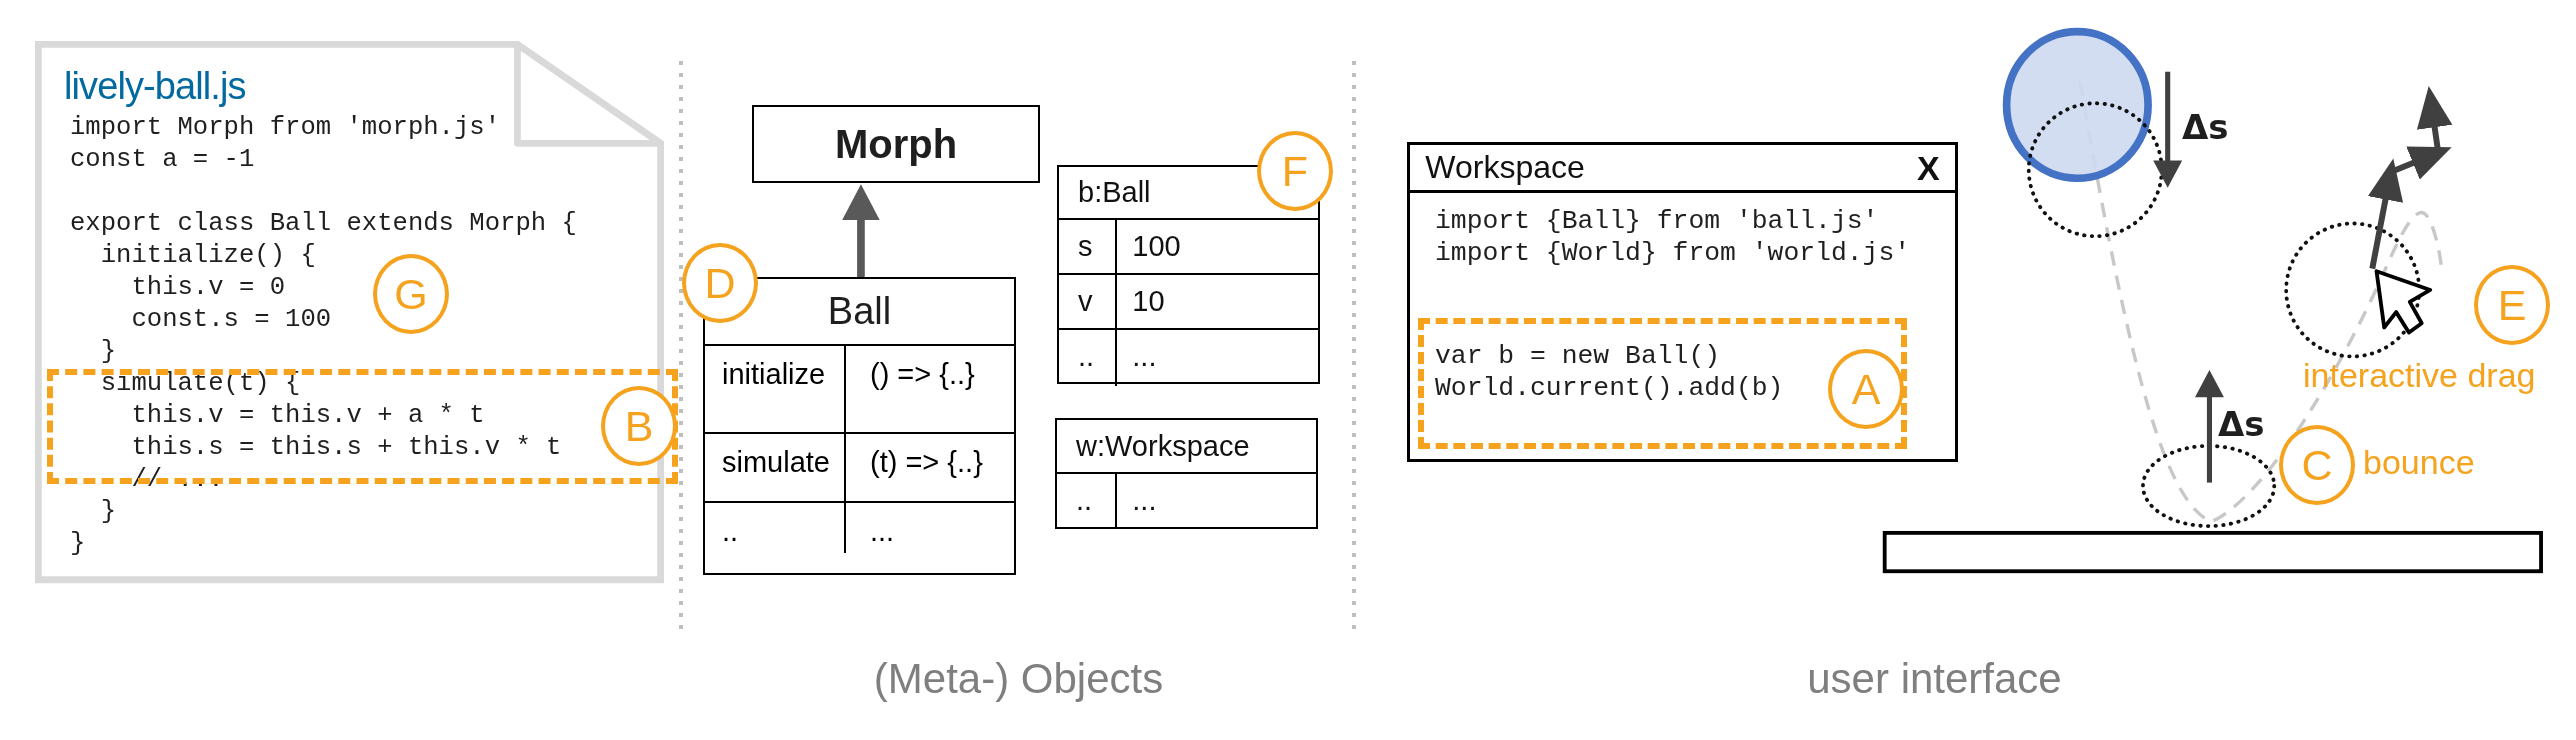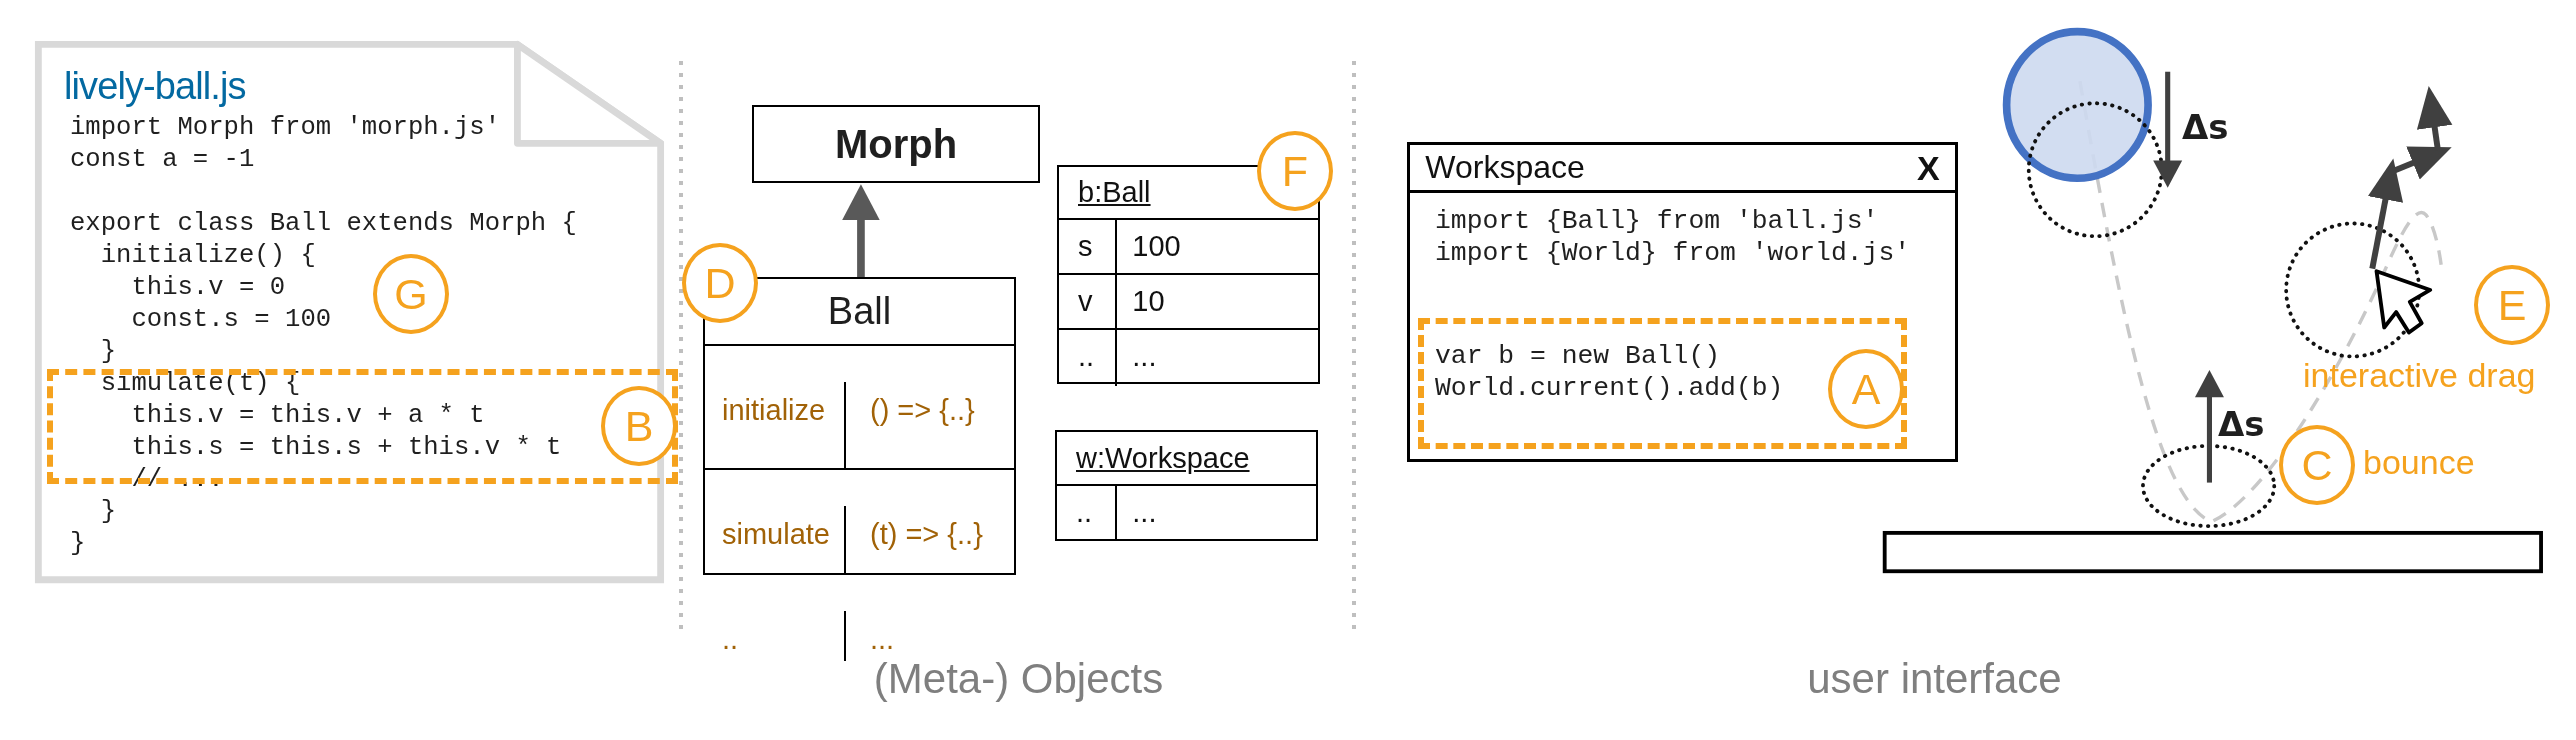--- a/index.html
+++ b/index.html
@@ -21,38 +21,38 @@
   
   .vdivider{width:4.3px;top:61px;height:576px;
     background:repeating-linear-gradient(to bottom,#bfbfbf 0 4.3px,transparent 4.3px 12px);}
   
   .blackbox{border:2.6px solid #000;background:#fff;box-sizing:border-box;}
   #morph-box{left:752px;top:105px;width:288px;height:78px;display:flex;align-items:center;
              justify-content:center;font-size:40px;font-weight:bold;color:#1f1f1f;}
   #ball-box{left:703px;top:277px;width:313px;height:298px;}
   #ball-title{height:67px;border-bottom:2.6px solid #000;display:flex;align-items:center;
               justify-content:center;font-size:38px;font-weight:normal;color:#1f1f1f;box-sizing:border-box;}
-  .crow{display:flex;box-sizing:border-box;border-bottom:2.6px solid #000;font-size:29px;color:#a16207;margin-top:36px;}
+  .crow{display:flex;box-sizing:border-box;border-bottom:2.6px solid #000;font-size:29px;color:#000000;}
   .crow:last-child{border-bottom:none;}
   .crow .c1{width:141px;border-right:2.6px solid #000;box-sizing:border-box;padding:12px 0 0 17px;}
   .crow .c2{flex:1;padding:12px 0 0 24px;}
   .objtbl{border:2.6px solid #000;background:#fff;box-sizing:border-box;font-size:29px;color:#111;}
   .objtbl .hdr{box-sizing:border-box;border-bottom:2.6px solid #000;padding-left:19px;
                display:flex;align-items:center;}
-  .objtbl .hdr span{text-decoration:underline;}
+  .objtbl .hdr span{}
   .objtbl .orow{display:flex;box-sizing:border-box;border-bottom:2.6px solid #000;}
   .objtbl .orow:last-child{border-bottom:none;}
   .objtbl .o1{box-sizing:border-box;border-right:2.6px solid #000;padding:10.2px 0 0 19px;}
   .objtbl .o2{flex:1;padding:10.2px 0 0 15.3px;}
   #bball-tbl{left:1057px;top:165px;width:263px;height:219px;}
   #bball-tbl .hdr{height:53px;}
   #bball-tbl .orow{height:55px;}
   #bball-tbl .orow:last-child{height:56px;}
   #bball-tbl .o1{width:58px;}
-  #wworkspace-tbl{left:1055px;top:430px;width:263px;height:111px;}
+  #wworkspace-tbl{left:1055px;top:418px;width:263px;height:111px;}
   #wworkspace-tbl .hdr{height:54px;}
   #wworkspace-tbl .orow{height:55px;}
   #wworkspace-tbl .o1{width:60px;}
   
   #ws-window{left:1407px;top:142px;width:551px;height:320px;border:3.4px solid #000;background:#fff;
              box-sizing:border-box;z-index:5;}
   #ws-titlebar{height:48px;border-bottom:3.4px solid #000;box-sizing:border-box;display:flex;
                align-items:center;justify-content:space-between;padding:0 15.3px 0 15.3px;}
   #ws-title{font-size:32px;color:#111;}
   #ws-close{font-size:34px;font-weight:bold;color:#111;line-height:1;}

